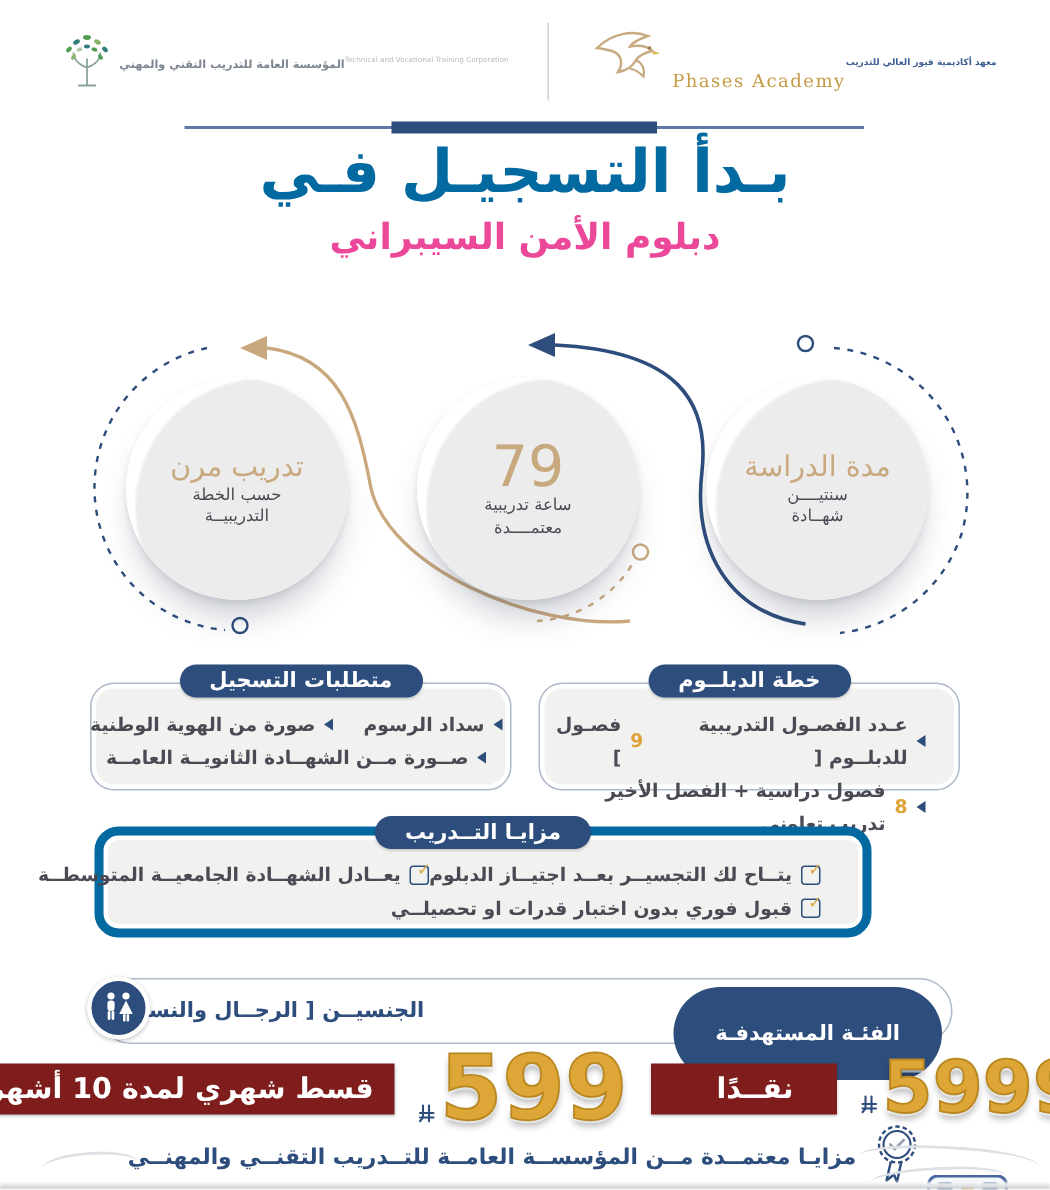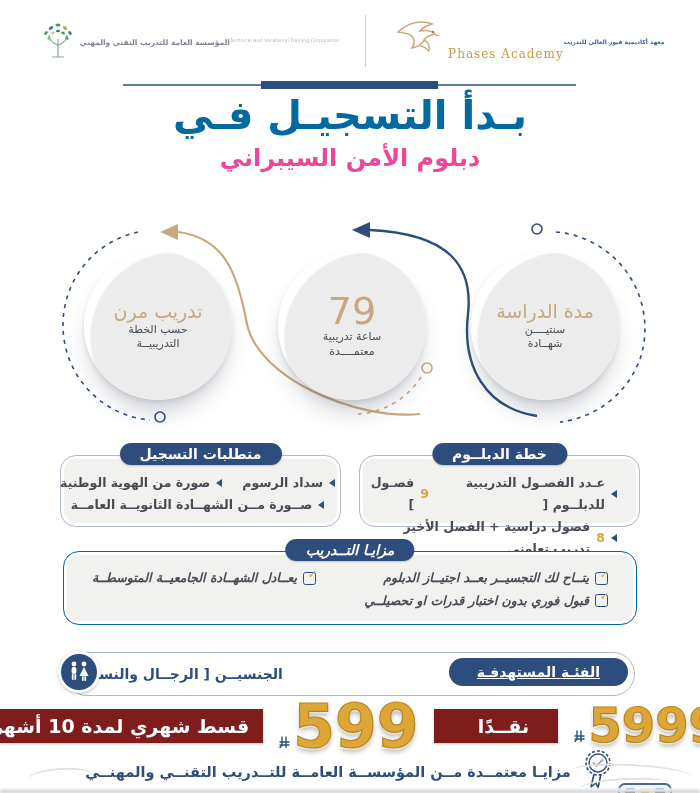--- a/index.html
+++ b/index.html
@@ -40,34 +40,34 @@
             color:#fff;font-size:14px;font-weight:bold;border-radius:999px;padding:3px 20px;
             white-space:nowrap;box-shadow:0 1px 2px rgba(0,0,0,.2);}
   .box-body{padding:16px 16px 0 10px;font-size:12.5px;font-weight:bold;color:#4a4a54;line-height:1.75;}
   .row-flex{display:flex;align-items:center;gap:20px;justify-content:center;}
   .row-start{display:flex;align-items:center;gap:6px;justify-content:flex-start;padding-right:6px;}
   .b-item{display:flex;align-items:center;gap:6px;white-space:nowrap;}
   .tri{display:inline-block;width:0;height:0;border-top:4px solid transparent;
        border-bottom:4px solid transparent;border-right:6px solid #2d4d7c;flex:0 0 auto;}
   .gold-num{color:#dfa33b;}
   
-  .benefits-sec{position:absolute;top:551px;left:63px;width:574px;height:74px;background:#f1f1ef;
-                border:1px solid #0369a1;border-radius:16px;box-shadow:inset 0 0 0 3px #ffffff;
-                box-sizing:border-box;font-style:italic;}
+  .benefits-sec{position:absolute;top:551px;left:63px;width:518px;height:74px;background:#f1f1ef;
+                border:6px solid #0369a1;border-radius:16px;box-shadow:inset 0 0 0 3px #ffffff;
+                box-sizing:border-box;}
   .benefits-body{padding:15px 28px 0 28px;font-size:12.5px;font-weight:bold;color:#4a4a54;line-height:1.8;}
   .benefits-row1{display:flex;justify-content:space-between;align-items:center;}
   .checkbox{position:relative;display:inline-block;width:11px;height:11px;border:1.6px solid #2d4d7c;
             border-radius:2.5px;flex:0 0 auto;}
   .checkbox::after{content:"✓";position:absolute;top:-8px;right:-2px;font-size:11px;color:#d9a63c;font-weight:bold;}
   
   .audience-sec{position:absolute;top:652px;left:65px;width:570px;height:44px;background:#fff;
                 border:1px solid #aeb9c9;border-radius:999px;box-shadow:inset 0 0 0 3px #ffffff;
                 box-sizing:border-box;}
   .audience-pill{position:absolute;top:5px;right:6px;background:#2d4d7c;color:#fff;font-size:14px;
-                 font-weight:bold;border-radius:999px;padding:6px 28px;white-space:nowrap;text-decoration:underline;}
+                 font-weight:bold;border-radius:999px;padding:23px 28px;white-space:nowrap;}
   .audience-value{position:absolute;top:13px;right:0;left:0;text-align:left;font-size:14px;
                   font-weight:bold;color:#2d4d7c;}
   .audience-icon{position:absolute;left:-8px;top:-2px;width:42px;height:42px;background:#2d4d7c;
                  border:3px solid #fff;border-radius:50%;box-sizing:border-box;display:flex;
                  align-items:center;justify-content:center;box-shadow:0 1px 3px rgba(0,0,0,.25);}
   
   .pricing-sec{position:absolute;top:700px;left:0;right:0;height:52px;display:flex;direction:rtl;
                justify-content:center;align-items:center;gap:16px;}
   .amount-wrap{display:flex;align-items:flex-end;gap:3px;}
   .amount{font-size:48px;font-weight:bold;color:#dda637;line-height:.95;

